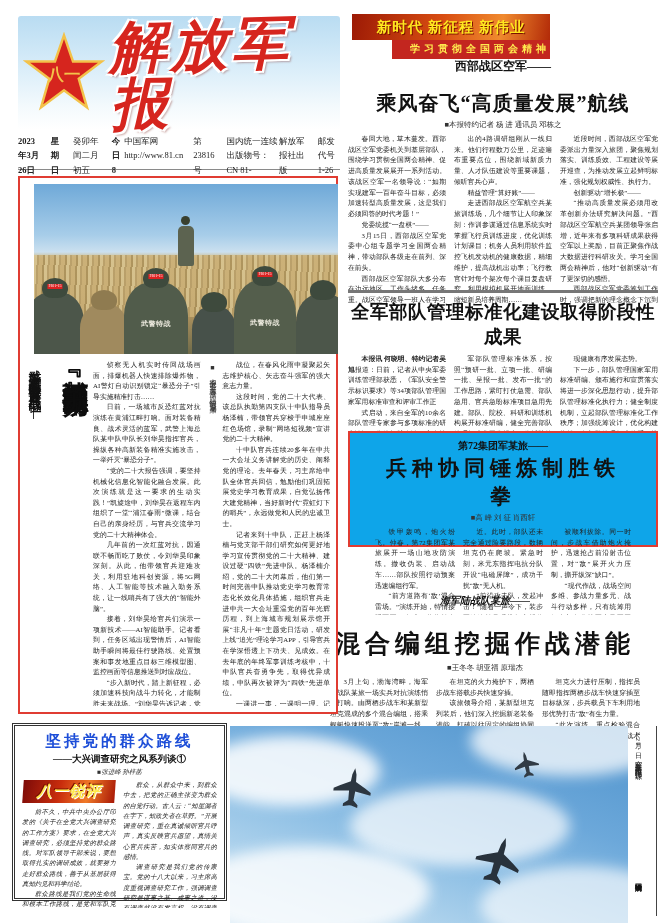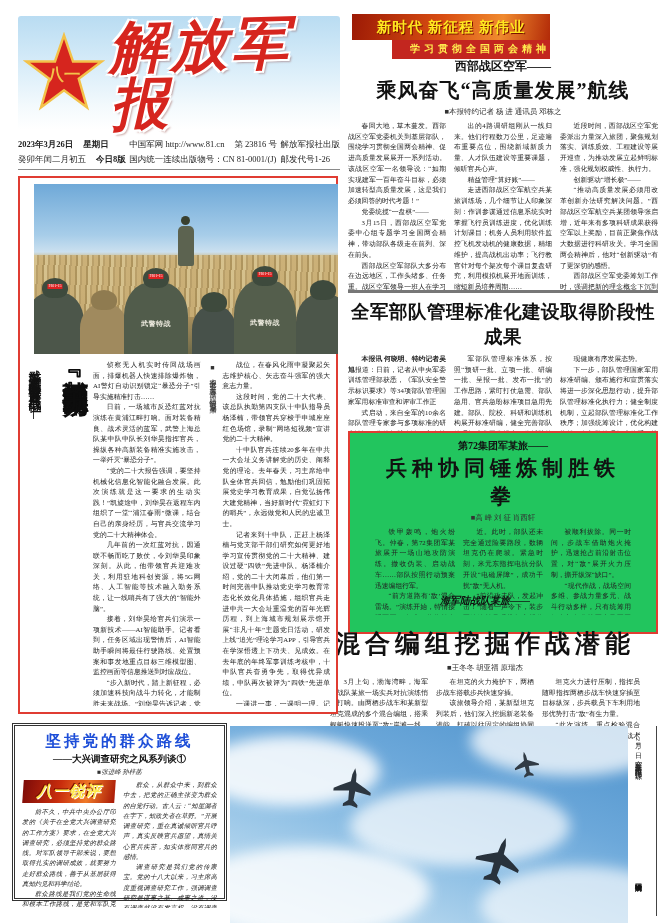--- a/index.html
+++ b/index.html
@@ -10,21 +10,21 @@
   .masthead { position:absolute; left:18px; top:16px; width:322px; height:114px;
     background:linear-gradient(180deg,#b9dcf2 0%,#d9edf9 45%,#f4fafd 80%,#ffffff 100%);
     border-radius:3px; display:flex; align-items:center; }
   .star-wrap { width:92px; display:flex; justify-content:center; }
   .mast-title { flex:1; font-weight:900; font-size:57px; color:#d6251e; letter-spacing:4px;
     font-style:italic; transform:rotate(-1.5deg); line-height:1;
     text-shadow:2px 2px 0 #fff,-2px -2px 0 #fff,2px -2px 0 #fff,-2px 2px 0 #fff,3px 3px 2px rgba(120,30,20,.35); }
   .dateline { position:absolute; left:18px; top:134px; width:322px; height:36px;
     border-bottom:1px solid #8a8a8a; display:flex; justify-content:space-between;
     font-size:8.5px; color:#222; line-height:1.7; }
-  .dl-col { display:flex; flex-direction:column; justify-content:center; }
+  .dl-col { display:flex; flex-direction:row; justify-content:space-between;gap:12px; }
   .dl-b { font-weight:bold; }
   .dl-row { display:flex; gap:10px; }
 
   
   .banner { position:absolute; left:352px; top:14px; width:198px; }
   .banner-top { background:linear-gradient(100deg,#9c1a05,#d84d12 45%,#f08a2e 75%,#b22a08);
     color:#ffe71f; font-weight:900; font-size:14.5px; letter-spacing:1px; text-align:center;
     padding:4px 2px 3px; text-shadow:1px 1px 0 #7a1000; }
   .banner-bottom { background:#c3261f; color:#ffe94e; font-weight:bold; font-size:10px;
     letter-spacing:4px; text-align:right; padding:2px 0 3px;margin-left:40px; }
@@ -32,32 +32,32 @@
   
   .kicker { text-align:center; font-weight:bold; font-size:12px; color:#111; }
   .headline { text-align:center; font-weight:900; color:#111; }
   .byline { text-align:center; font-size:7.5px; color:#333; margin:3px 0 4px; }
   .cols { display:flex; gap:8px; overflow:hidden; }
   .col { flex:1; height:100%; overflow:hidden; text-align:justify; }
   .col p { font-size:6.8px; line-height:1.58; color:#222; text-indent:2em; }
   .p-lead b { font-weight:bold; }
 
   .xibu { position:absolute; left:348px; top:58px; width:310px; }
-  .xibu .headline { font-size:20px; letter-spacing:1px; margin-top:2px; }
+  .xibu .headline { font-size:20px; letter-spacing:1px; margin-top:15px; }
   .xibu .cols { height:170px; margin-top:2px; }
 
   .rule-double { position:absolute; left:348px; top:290px; width:310px; height:2px;
     border-top:1px solid #777; border-bottom:2px solid #777; }
 
   .guanli { position:absolute; left:348px; top:299px; width:310px; }
   .guanli .headline { font-size:18.5px; letter-spacing:.5px; }
   .guanli .cols { height:102px; margin-top:5px; }
 
-  .redbox { position:absolute; left:348px; top:431px; width:310px; height:203px;
-    border:2px solid #e03c32; background:#22c55e; padding:6px 25px 4px; }
+  .redbox { position:absolute; left:348px; top:431px; width:310px; height:116px;
+    border:2px solid #e03c32; background:#0ea5e9; padding:6px 25px 4px; }
   .redbox .kicker { font-size:10px; }
   .redbox .headline { font-size:21px; letter-spacing:5px; margin-top:1px; }
   .redbox .cols { height:88px; }
 
   .hunhe { position:absolute; left:330px; top:594px; width:310px; }
   .hunhe .kicker { font-size:10px; font-style:italic; }
   .hunhe .headline { font-size:25px; letter-spacing:5px; margin-top:19px; }
   .hunhe .cols { height:62px; }
 
   

